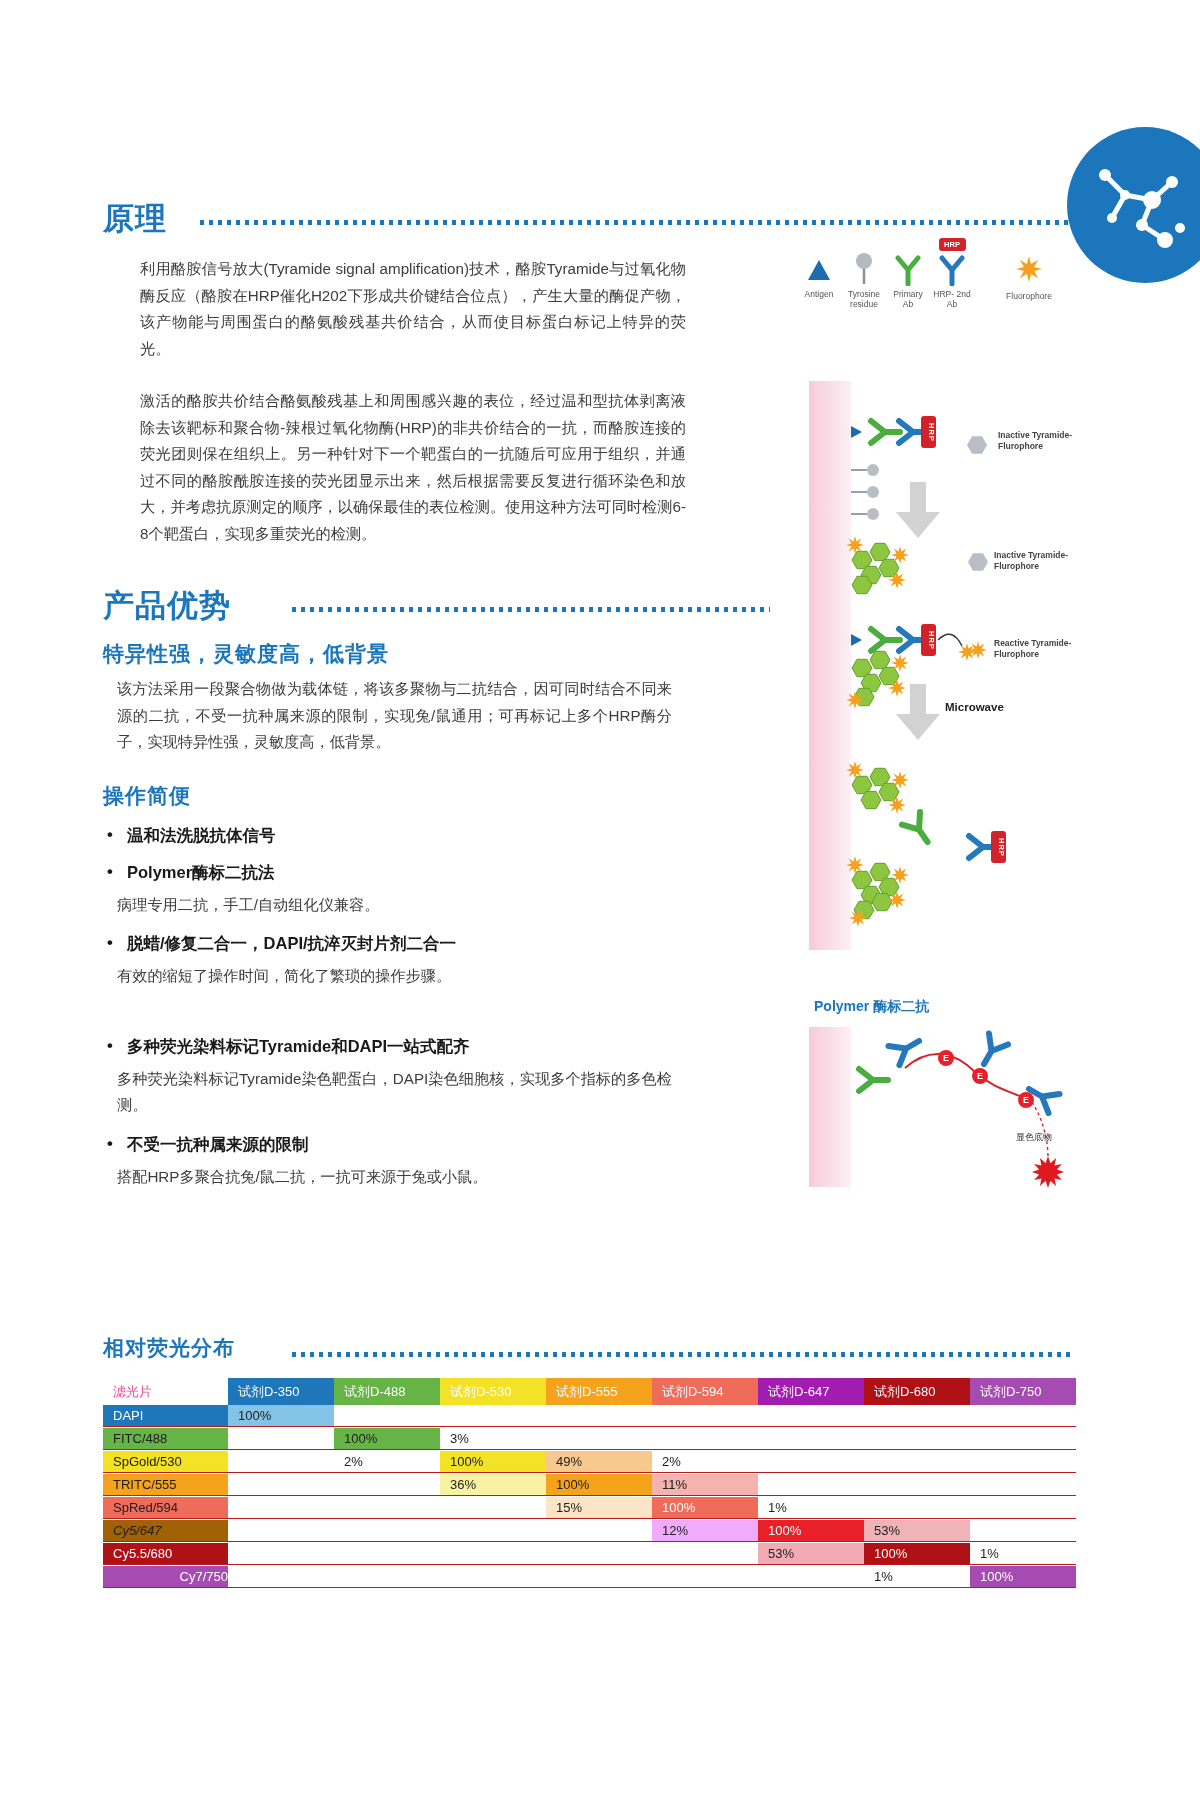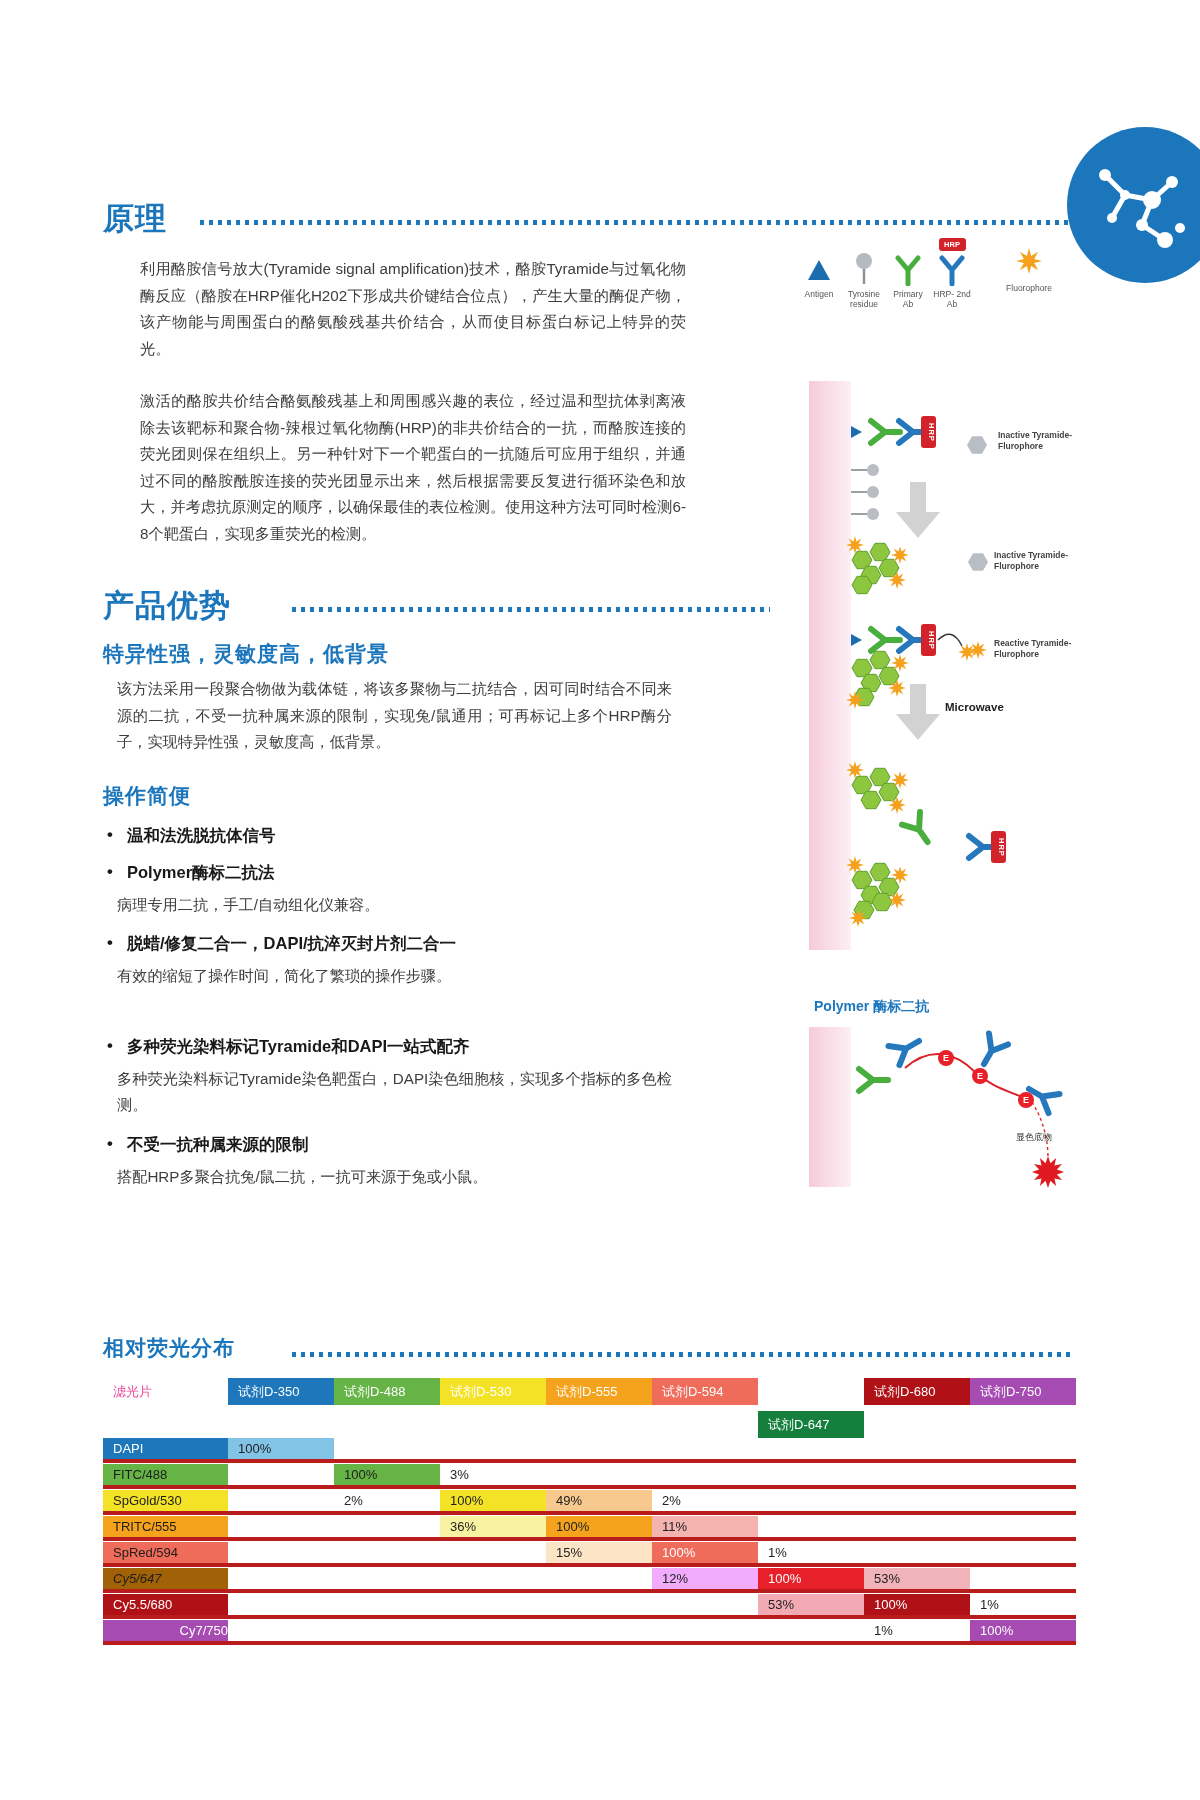--- a/index.html
+++ b/index.html
@@ -19,21 +19,21 @@
   .group{margin-top:26px}
   .group:first-child{margin-top:0}
   .group:nth-child(3){margin-top:46px}
   .item-title{margin:15px 0 0 24px;font-size:16.5px;font-weight:700;color:#191919;position:relative}
   .item-title::before{content:"•";position:absolute;left:-20px;color:#191919}
   .item-body{margin:8px 0 4px 14px;font-size:15.2px;line-height:26.5px;color:#3d3d3d;width:555px;text-align:justify}
   
   #fluor-table{position:absolute;left:103px;top:1378px;width:973px}
   .trow{display:grid;grid-template-columns:125px repeat(8,106px)}
   #ft-head .cell{height:27px;line-height:27px}
-  .rowline{border-bottom:4px solid #b91c1c;margin-bottom:1px}
+  .rowline{border-bottom:1px solid #b91c1c;margin-bottom:1px}
   #ft-rows .trow .cell{height:21px;line-height:21px}
   #ft-rows .trow{margin-bottom:1px}
   .cell{font-size:13px;padding-left:10px;white-space:nowrap;overflow:hidden}
   .hcell{color:#fff}
   .corner{color:#ec4899;background:#fff}
   
   .dlabel{position:absolute;font-size:8.5px;line-height:1.25;color:#444;font-weight:700}
   .hrp-v{position:absolute;width:15px;height:32px;background:#d2232a;border-radius:3px;color:#fff;
          font-size:7.5px;font-weight:700;writing-mode:vertical-rl;text-align:center;letter-spacing:1px}
   .ebadge{position:absolute;width:16px;height:16px;border-radius:50%;background:#e8202a;color:#fff;
@@ -104,21 +104,21 @@
 <div class="dotrule" style="left:292px;top:1352px;width:782px"></div>
 
 <div id="fluor-table">
   <div id="ft-head" class="trow">
       <div class="cell corner">滤光片</div>
       <div class="cell hcell" style="background: rgb(30, 118, 187);">试剂D-350</div>
       <div class="cell hcell" style="background: rgb(102, 179, 70);">试剂D-488</div>
       <div class="cell hcell" style="background: rgb(243, 226, 37);">试剂D-530</div>
       <div class="cell hcell" style="background: rgb(245, 162, 29);">试剂D-555</div>
       <div class="cell hcell" style="background: rgb(239, 108, 91);">试剂D-594</div>
-      <div class="cell hcell" style="background: #15803d; margin-top: 33px;">试剂D-647</div>
+      <div class="cell hcell" style="background: #a21caf;">试剂D-647</div>
       <div class="cell hcell" style="background: rgb(176, 17, 23);">试剂D-680</div>
       <div class="cell hcell" style="background: rgb(165, 75, 177);">试剂D-750</div>
     </div>
   <div id="ft-rows">
       <div class="trow rowline">
         <div class="cell" style="background: rgb(30, 118, 187); color: rgb(255, 255, 255);">DAPI</div>
         <div class="cell" style="background: rgb(130, 195, 230); color: rgb(34, 34, 34);">100%</div>
         <div class="cell"></div>
         <div class="cell"></div>
         <div class="cell"></div>
@@ -342,18 +342,18 @@
     </svg>
   <div class="legend-label">Primary Ab</div>
 </div>
 <div class="legend-item" style="left:932px;top:238px;width:40px">
   <div class="legend-hrp">HRP</div>
   <svg width="36" height="34">
     <path d="M18,32 L18,18 M18,18 L8,6 M18,18 L28,6" fill="none" stroke="#2678bd" stroke-width="5" stroke-linecap="round"></path>
     </svg>
   <div class="legend-label">HRP- 2nd Ab</div>
 </div>
-<div class="legend-item" style="left:1000px;top:242px;width:58px">
+<div class="legend-item" style="left:1000px;top:250px;width:58px">
   <svg width="38" height="38">
     <polygon transform="translate(19,19)" fill="#f5a11d" points="13,0 5.1,2.1 9.2,9.2 2.1,5.1 0,13 -2.1,5.1 -9.2,9.2 -5.1,2.1 -13,0 -5.1,-2.1 -9.2,-9.2 -2.1,-5.1 0,-13 2.1,-5.1 9.2,-9.2 5.1,-2.1"></polygon>
     </svg>
   <div class="legend-label">Fluorophore</div>
 </div>
 
 </body></html>

